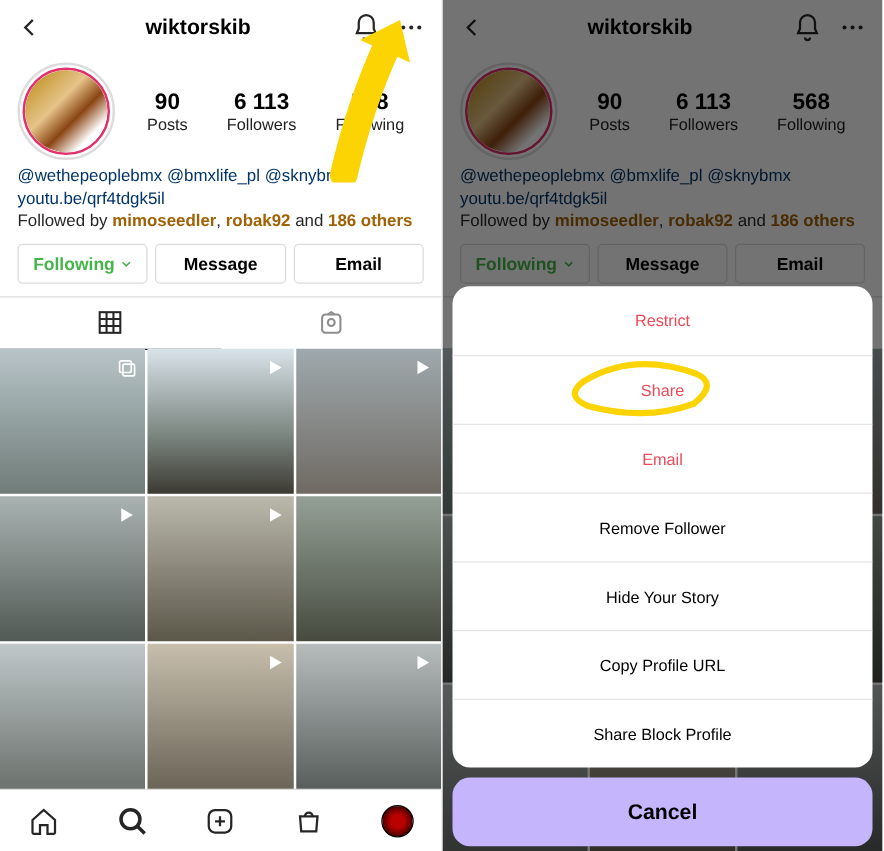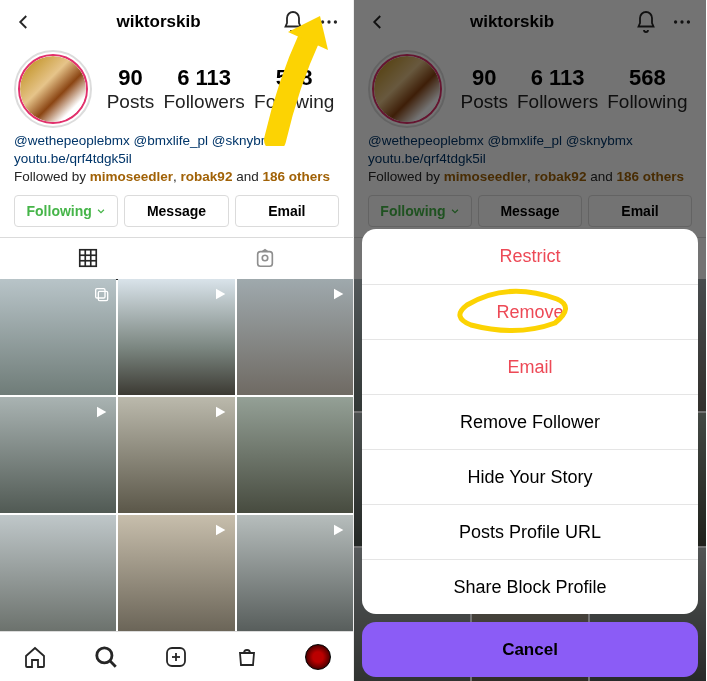--- a/index.html
+++ b/index.html
@@ -8,22 +8,22 @@
   .phone.right{border-left:1px solid #eee}
   .topbar{height:44px;display:flex;align-items:center;padding:0 10px;gap:8px}
   .topbar .title{flex:1;text-align:center;font-weight:600;font-size:17px}
   .icon-slot{width:28px;height:28px;display:flex;align-items:center;justify-content:center}
   .profile-row{display:flex;align-items:center;padding:6px 14px 4px}
   .avatar{width:78px;height:78px;border-radius:50%;border:2px solid #dcdcdc;padding:2px;flex:0 0 auto;position:relative}
   .avatar .ring{width:100%;height:100%;border-radius:50%;border:2px solid #e1306c;display:flex;align-items:center;justify-content:center;overflow:hidden}
   .avatar .ring .img{width:100%;height:100%;border-radius:50%;background:linear-gradient(135deg,#b8860b 0%,#e6c48a 40%,#8b4513 60%,#fff 80%);}
   .stats{flex:1;display:flex;justify-content:space-around;margin-left:10px}
   .stat{text-align:center}
-  .stat .num{font-weight:600;font-size:22px}
-  .stat .lbl{font-size:19px;color:#222}
+  .stat .num{font-weight:600;font-size:18px}
+  .stat .lbl{font-size:13px;color:#222}
   .bio{padding:0 14px 8px;font-size:13.5px;line-height:1.35}
   .bio .m{color:#003569}
   .bio .followed{color:#262626}
   .bio .followed b{color:#a16207;font-weight:700}
   .btnrow{display:flex;gap:6px;padding:0 14px 10px}
   .btn{flex:1;height:32px;border:1px solid #dbdbdb;border-radius:4px;font-size:14px;font-weight:600;display:flex;align-items:center;justify-content:center;background:#fff}
   .btn.following{color:#46b549}
   .tabs{display:flex;border-top:1px solid #dbdbdb;height:42px}
   .tab{flex:1;display:flex;align-items:center;justify-content:center;color:#8e8e8e}
   .tab.active{color:#262626;position:relative}
@@ -44,24 +44,24 @@
   .bottombar{height:50px;border-top:1px solid #dbdbdb;display:flex;align-items:center;justify-content:space-around;background:#fff}
   .bottombar .bicon{width:28px;height:28px;display:flex;align-items:center;justify-content:center}
   .me{width:26px;height:26px;border-radius:50%;background:radial-gradient(circle,#b00 30%,#000 100%);border:1px solid #000}
   
   .arrow{position:absolute;top:14px;left:250px;width:84px;height:132px;pointer-events:none;z-index:5}
   .circle-anno{position:absolute;top:285px;left:447px;width:130px;height:50px;pointer-events:none;z-index:40}
   
   .dimmer{position:absolute;inset:0;background:rgba(0,0,0,.55);z-index:10}
   .sheet{position:absolute;left:0;right:0;bottom:0;z-index:20;padding:0 8px 4px}
   .sheet .panel{background:#fff;border-radius:14px;overflow:hidden}
-  .sheet .item{height:55px;display:flex;align-items:center;justify-content:center;font-size:18px;border-top:1px solid #e5e5e5}
+  .sheet .item{height:55px;display:flex;align-items:center;justify-content:center;font-size:13px;border-top:1px solid #e5e5e5}
   .sheet .item:first-child{border-top:none}
   .sheet .item.red{color:#ed4956}
-  .sheet .cancel{background:#8b5cf6;border-radius:14px;margin-top:8px;height:55px;display:flex;align-items:center;justify-content:center;font-size:17px;font-weight:600}
+  .sheet .cancel{background:#c4b5fd;border-radius:14px;margin-top:8px;height:55px;display:flex;align-items:center;justify-content:center;font-size:17px;font-weight:600}
   svg{display:block}
 </style>
 </head>
 <body>
 
 <div class="phone">
   <div class="topbar">
     <div class="icon-slot">
       <svg width="18" height="18" viewBox="0 0 24 24" fill="none" stroke="#262626" stroke-width="2.5">
           <polyline points="15 4 7 12 15 20"></polyline>
@@ -327,25 +327,25 @@
     <div class="cell c6"></div>
     <div class="cell c7"></div>
     <div class="cell c8"></div>
   </div>
 
   <div class="dimmer"></div>
 
   <div class="sheet">
     <div class="panel">
       <div class="item red">Restrict</div>
-      <div class="item red">Remove</div>
+      <div class="item red">Share</div>
       <div class="item red">Email</div>
       <div class="item">Remove Follower</div>
       <div class="item">Hide Your Story</div>
-      <div class="item">Posts Profile URL</div>
+      <div class="item">Copy Profile URL</div>
       <div class="item">Share Block Profile</div>
     </div>
     <div class="cancel">Cancel</div>
   </div>
 </div>
 
 <svg class="circle-anno" viewBox="0 0 130 50">
   <path d="M20 20 Q60 -4 110 14 Q128 22 108 38 Q70 52 24 40 Q4 32 20 20 Z" fill="none" stroke="#fcd303" stroke-width="5" stroke-linecap="round"></path>
 </svg>
 

